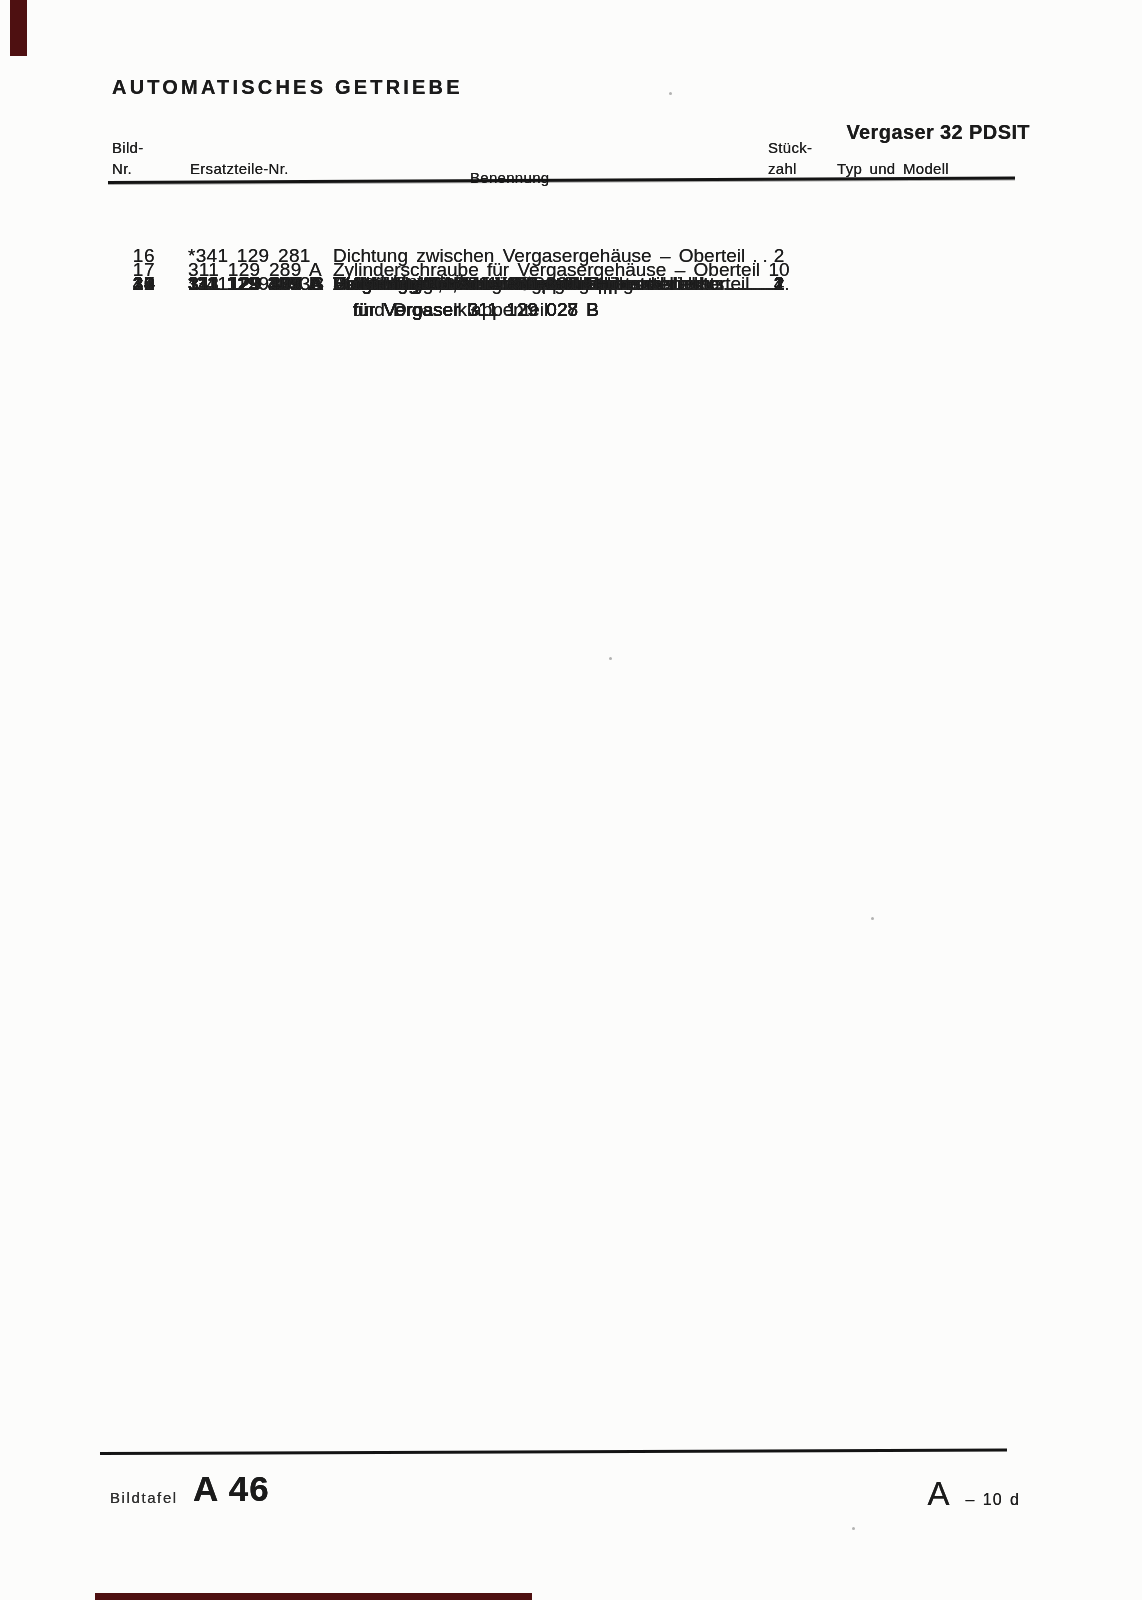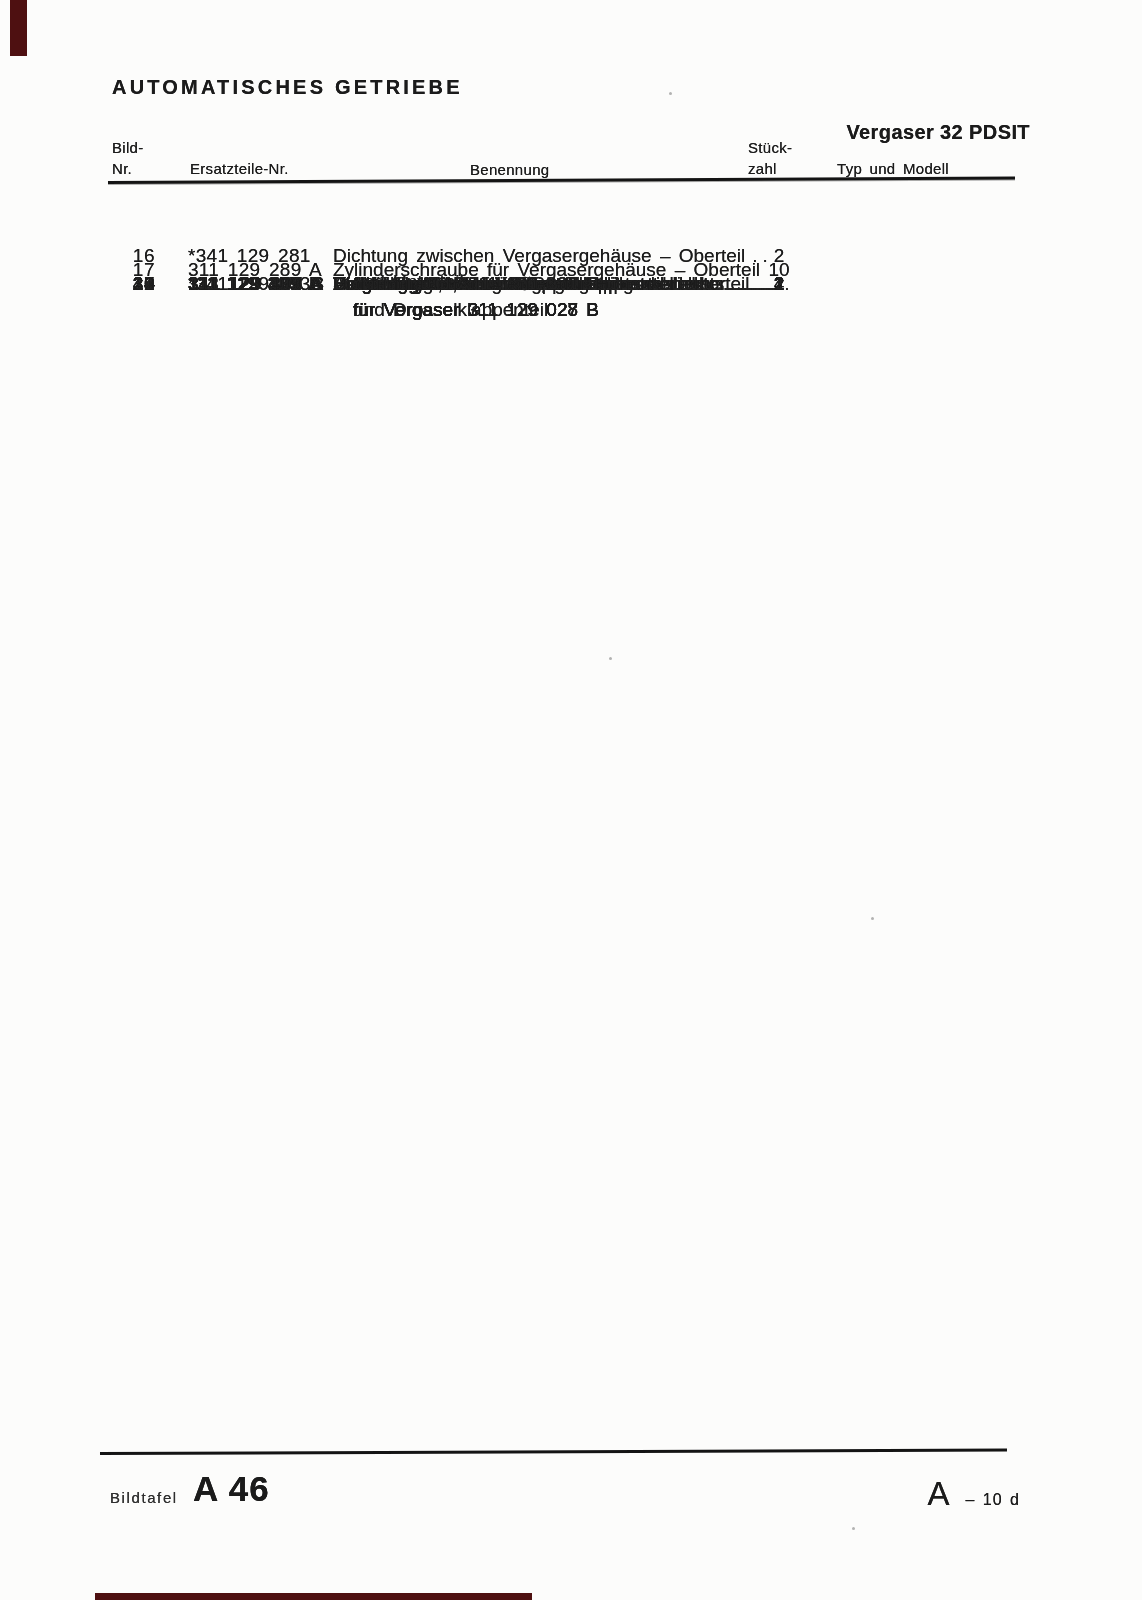--- a/index.html
+++ b/index.html
@@ -29,22 +29,22 @@
     font-size:20px; font-weight:bold; letter-spacing:.4px;
     text-shadow:0 0 .5px #222;
     white-space:nowrap;
     margin-top:44px;
   }
 
   
   .colhead { position:absolute; font-size:15px; line-height:21px; letter-spacing:.3px; white-space:nowrap; }
   .ch-bild  { left:112px; top:137px; }
   .ch-part  { left:190px; top:158px; }
-  .ch-name  { left:470px; top:159px; }
-  .ch-qty   { left:748px; top:137px; }
+  .ch-name  { left:470px; top:167px; }
+  .ch-qty   { left:768px; top:137px; }
   .ch-model { left:837px; top:158px; }
 
   .rule { position:absolute; background:#141414; transform-origin:left center; }
   .rule-top    { left:108px; top:181px; width:907px; height:3px; transform:rotate(-0.28deg); box-shadow:0 1px 0 rgba(20,20,20,.35); }
   .rule-bottom { left:100px; top:1452px; width:907px; height:3px; transform:rotate(-0.22deg); }
 
   
   .rows { position:absolute; left:0; top:243px; width:1142px; }
   .row  { position:relative; width:100%; font-size:19px; line-height:26px; margin-bottom:28px; }
   .row.two-line { margin-bottom:14px; }

